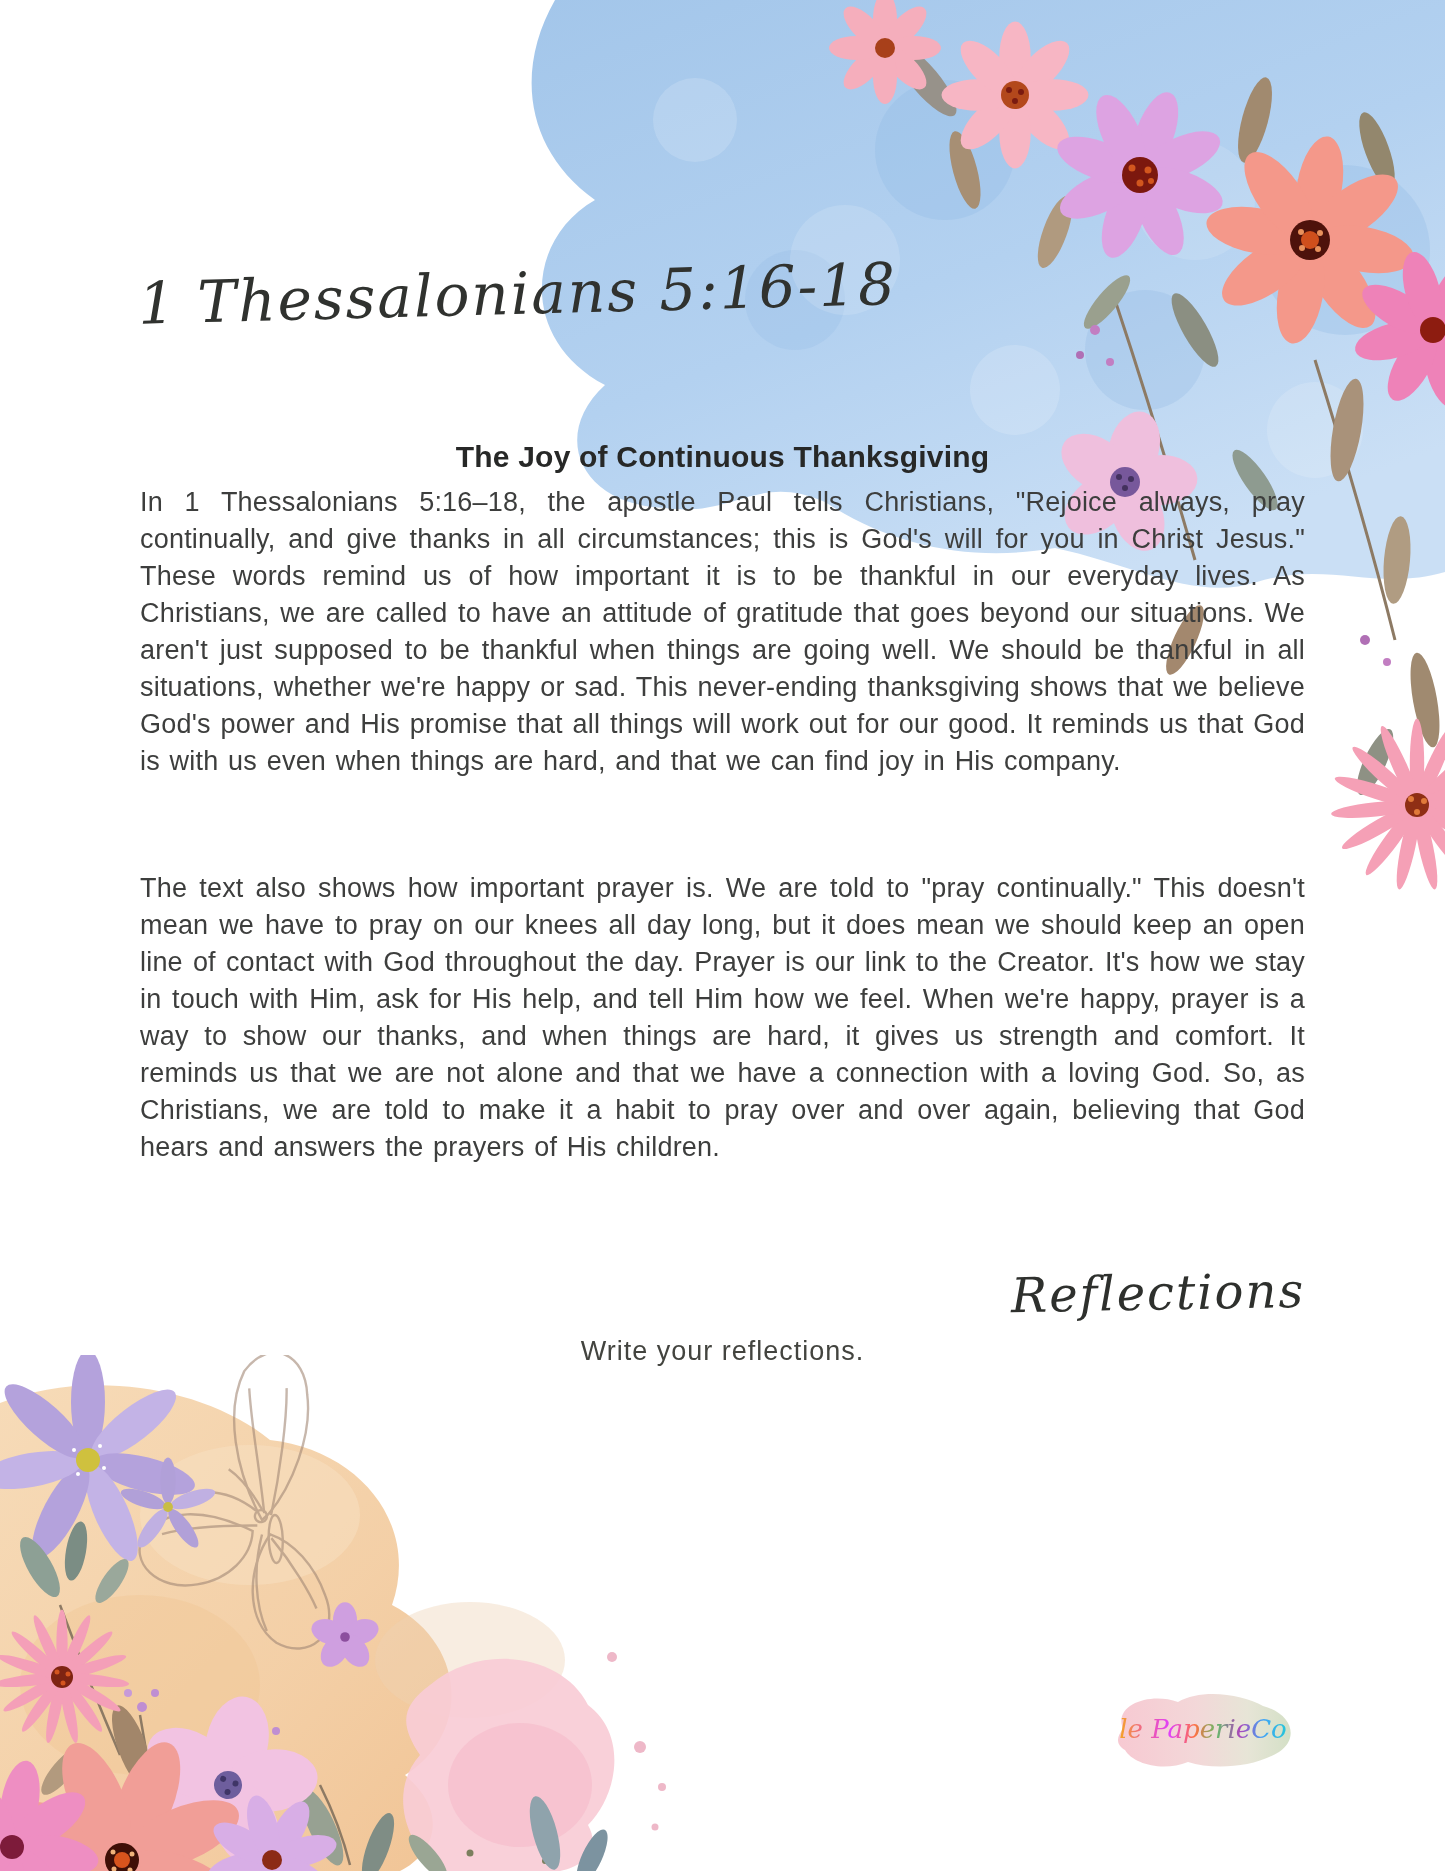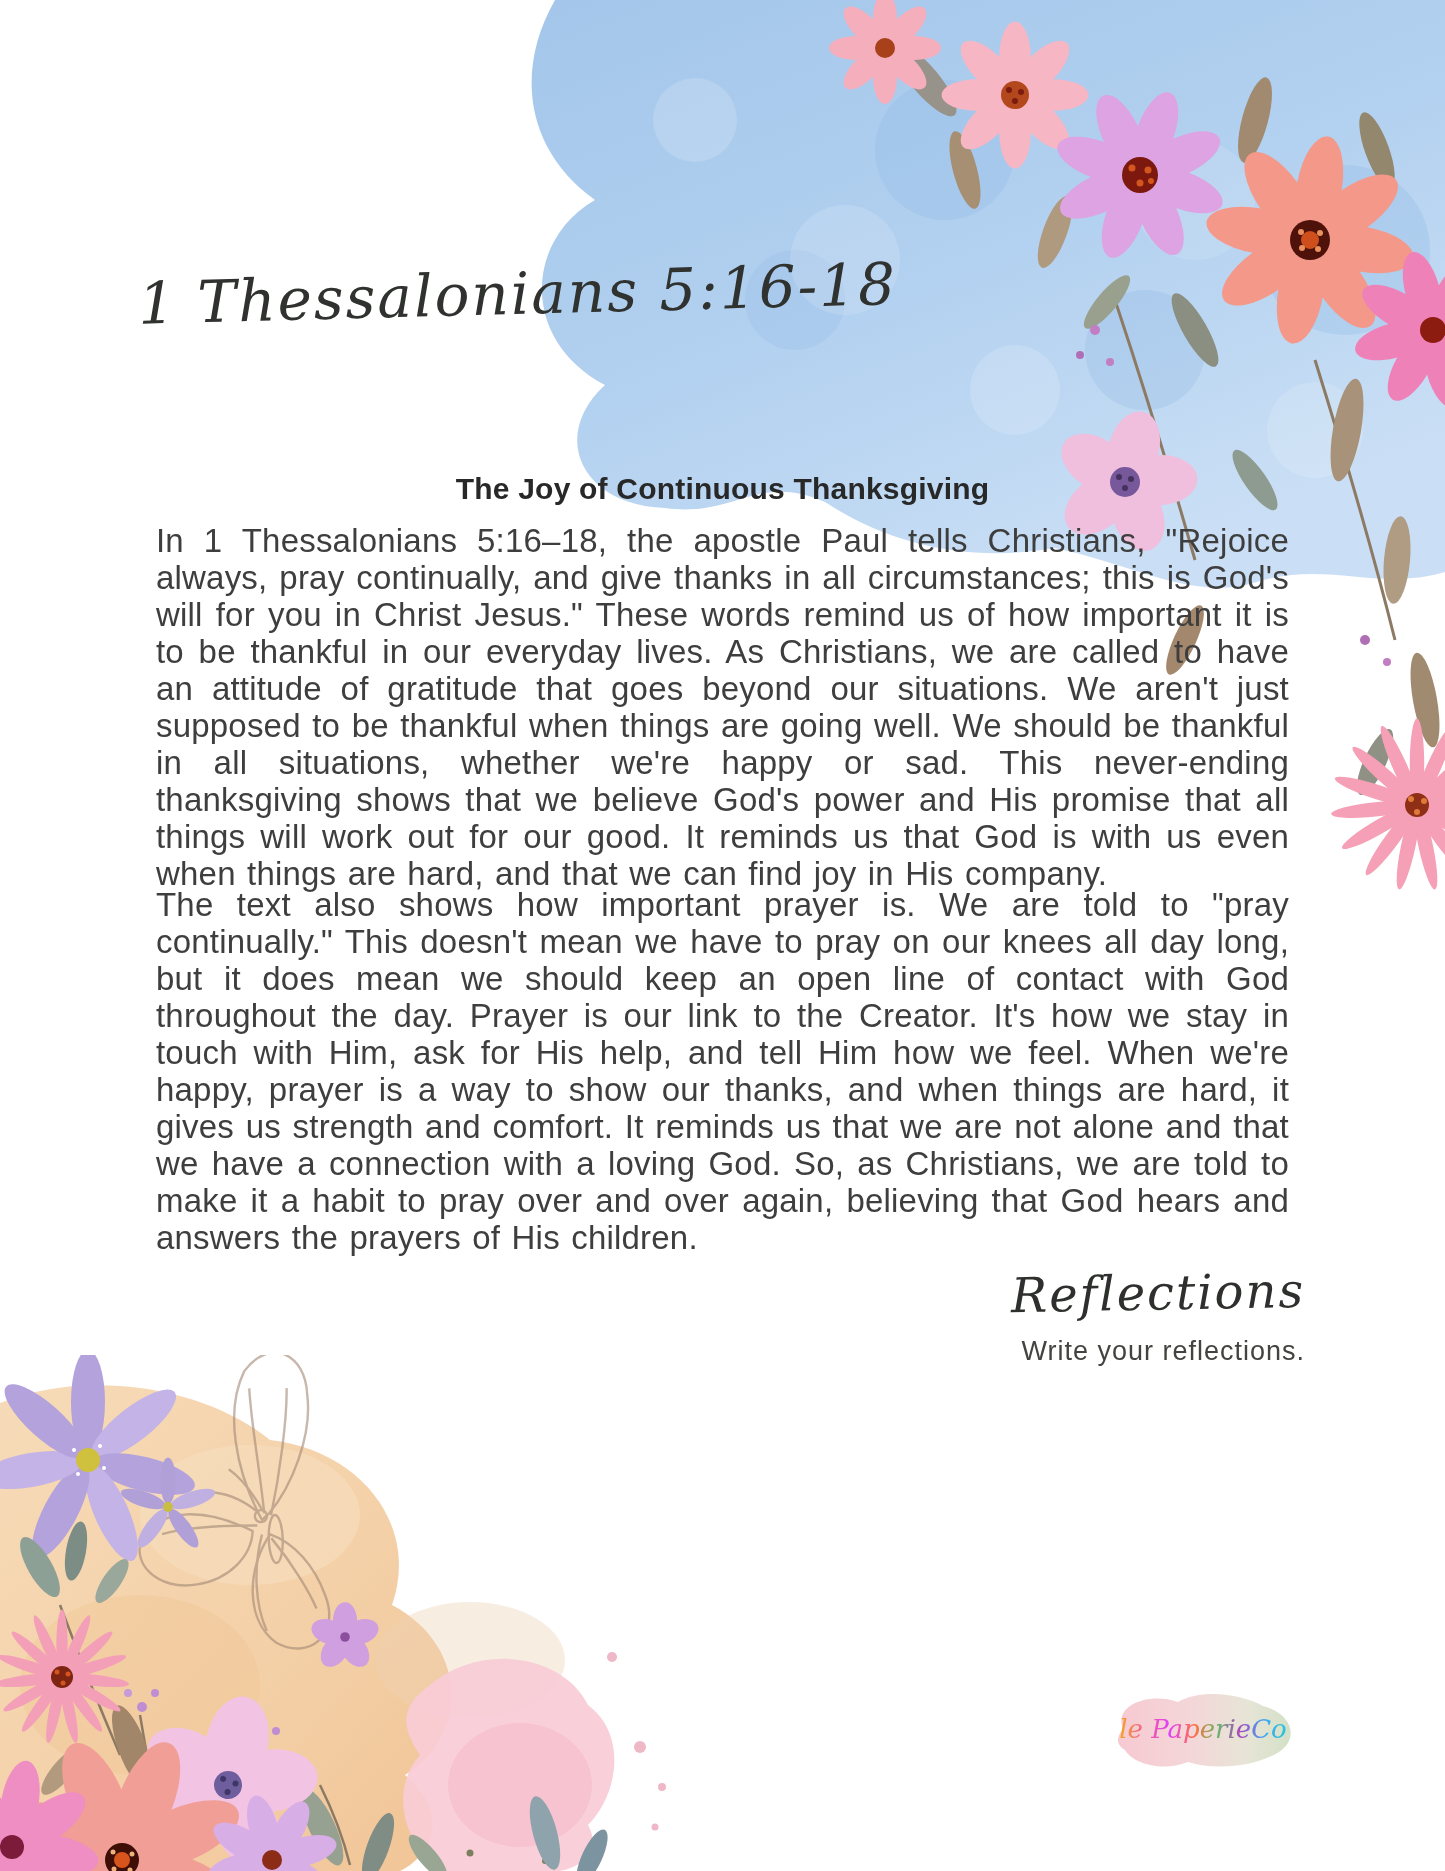--- a/index.html
+++ b/index.html
@@ -16,33 +16,33 @@
     font-family:"DejaVu Serif",serif;font-style:italic;
     font-size:58px;font-weight:400;color:#30322f;letter-spacing:2px;
     transform:rotate(-1.5deg);
   }
   .content{position:absolute;left:140px;width:1165px;}
   .sec-heading{
     text-align:center;font-weight:700;font-size:30px;color:#272827;
     letter-spacing:0.2px;margin:0 0 10px 0;
   }
   .sec-body{
-    text-align:justify;font-size:33px;line-height:37px;color:#3d3e3d;
-    word-spacing:2px;letter-spacing:0.2px;margin:16px;
-  }
-  #section-1{top:472px;}
+    text-align:justify;font-size:27px;line-height:37px;color:#3d3e3d;
+    word-spacing:2px;letter-spacing:0.2px;margin:0;
+  }
+  #section-1{top:440px;}
   #section-2{top:870px;}
   #reflections{top:1262px;text-align:right;}
   .reflections-heading{
     font-family:"DejaVu Serif",serif;font-style:italic;
     font-size:48px;color:#2e302d;letter-spacing:2px;margin:0;
     transform:rotate(-1deg);transform-origin:right center;
   }
   .reflections-prompt{
-    font-size:27px;color:#43443f;letter-spacing:1px;margin:18px 0 12px 0;
+    font-size:27px;color:#43443f;letter-spacing:1px;margin:18px 0 12px 0;text-align:center;
   }
 </style>
 </head>
 <body>
 
 <div class="page">
 
   <div class="decor" id="decor-top-right">
     <svg width="950" height="950" viewBox="0 0 950 950">
       <defs>

